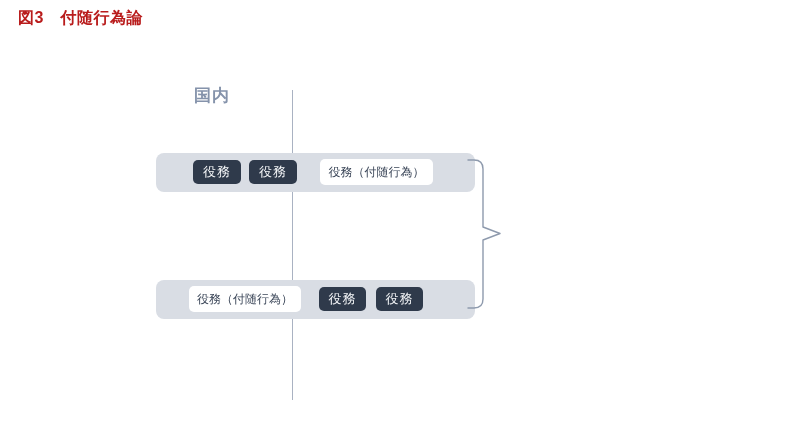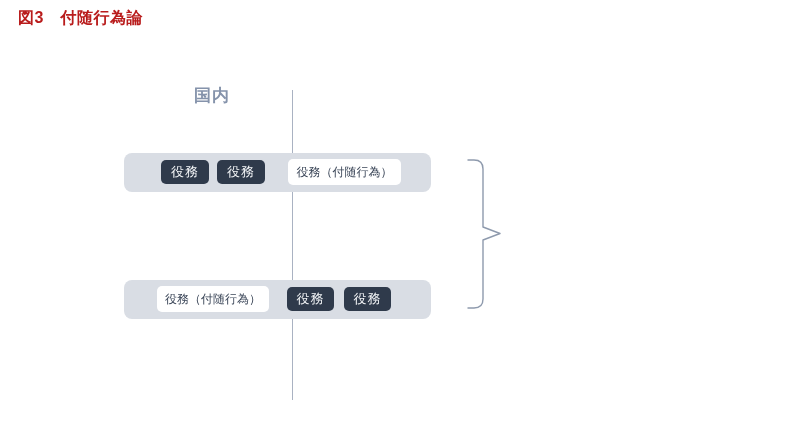--- a/index.html
+++ b/index.html
@@ -39,25 +39,26 @@
   .vline {
     position: absolute;
     left: 292px;
     top: 90px;
     width: 1px;
     height: 310px;
     background: #a9b2c2;
   }
   .band {
     position: absolute;
-    left: 124px;
+    left: 156px;
     width: 307px;
     height: 39px;
     background: #d9dde4;
     border-radius: 8px;
+    padding-left: 12px;
   }
   .band1 { top: 153px; }
   .band2 { top: 280px; }
   .chip {
     position: absolute;
     display: block;
     text-align: center;
     white-space: nowrap;
     border-radius: 5px;
     box-sizing: border-box;

